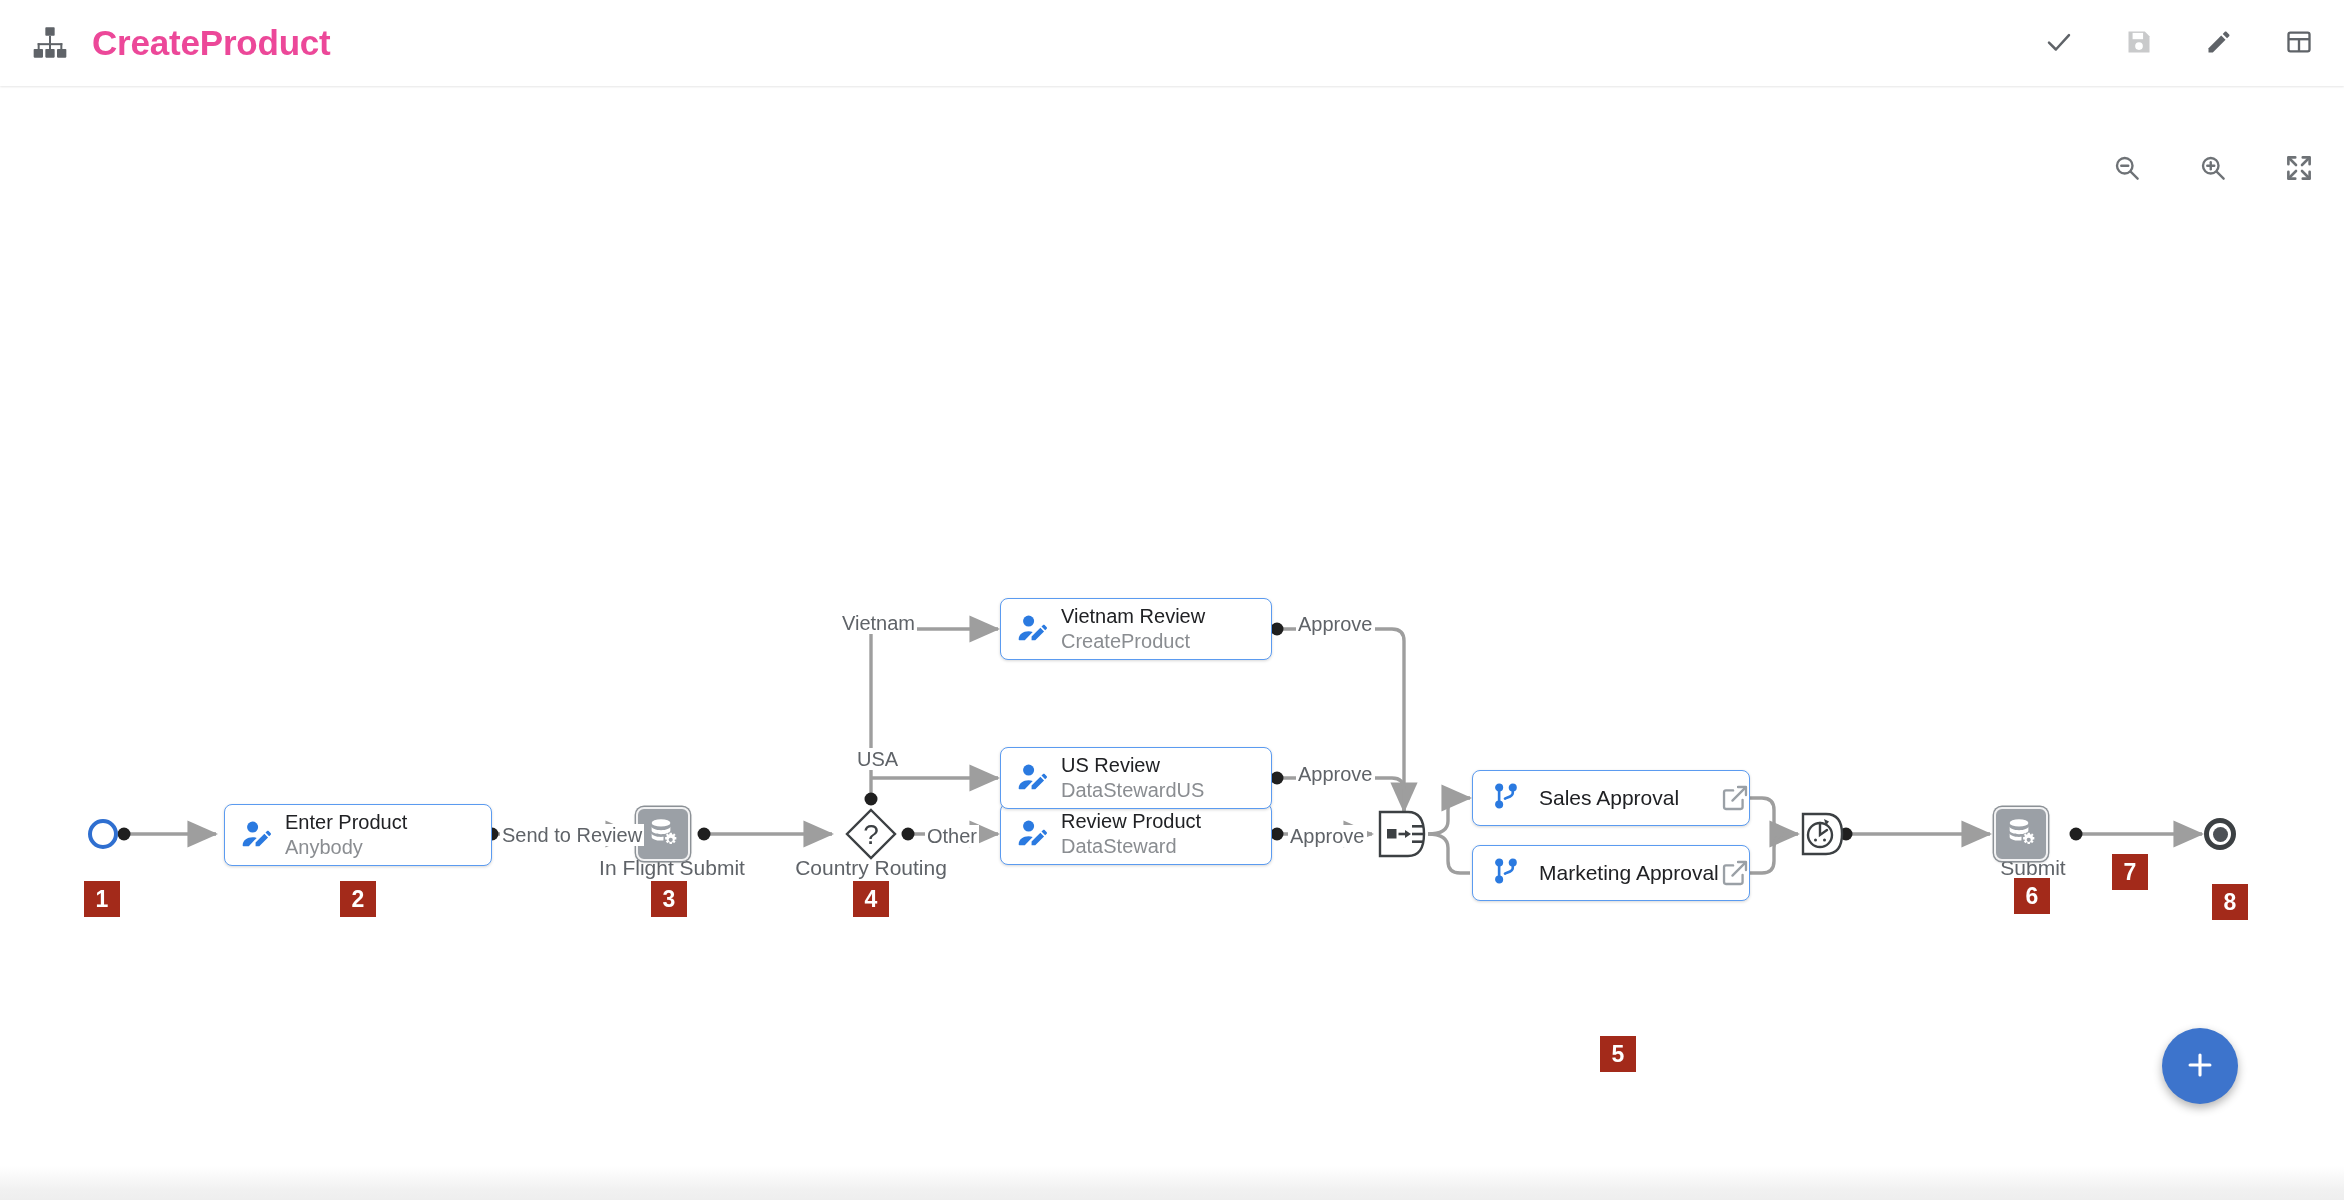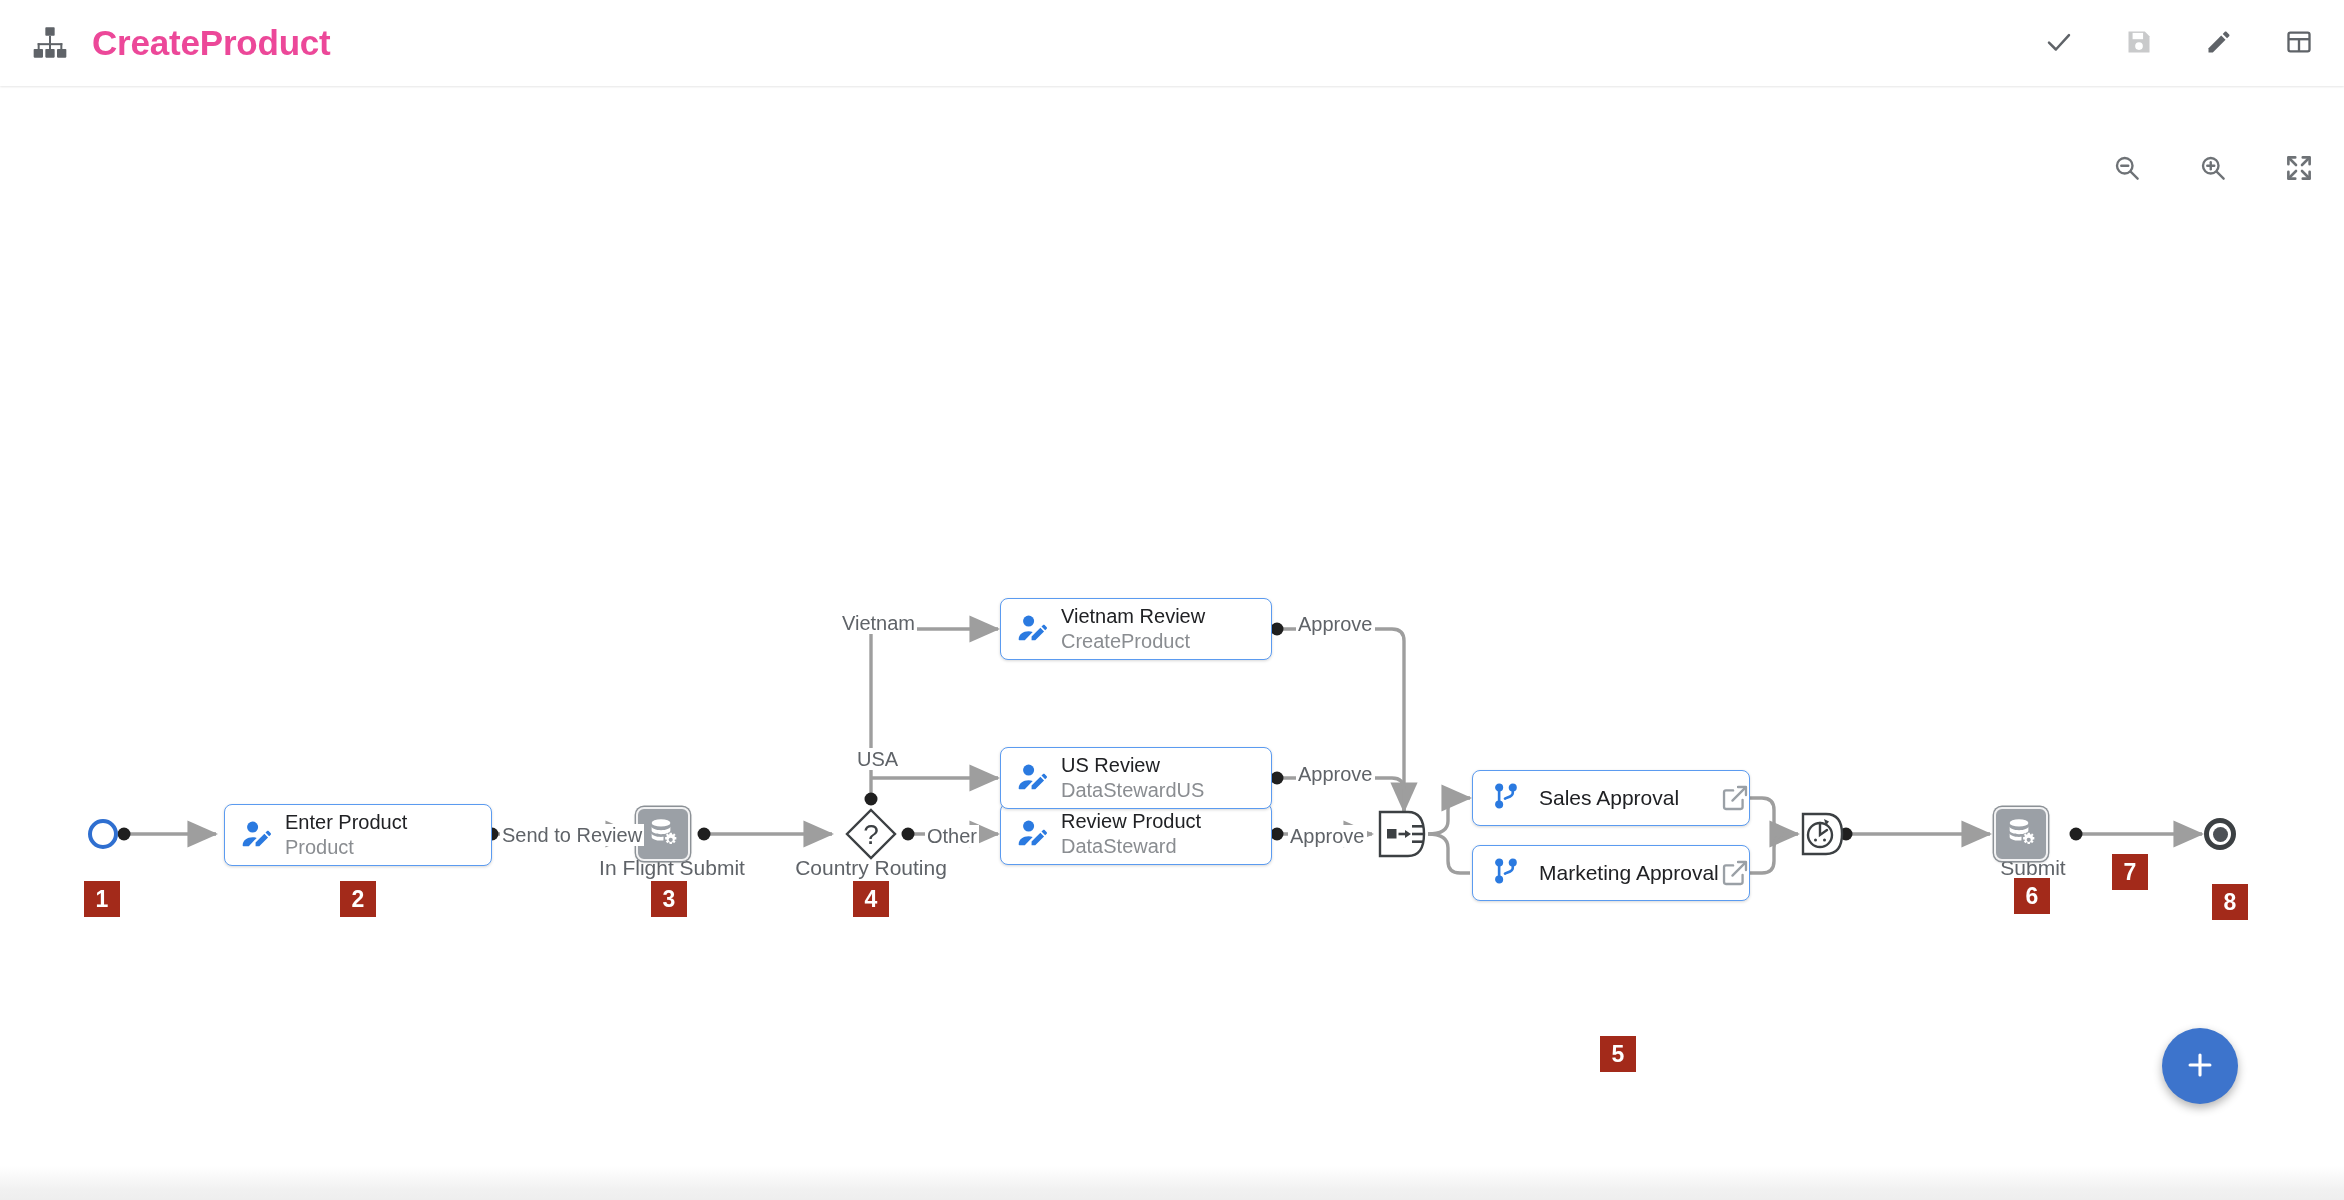--- a/index.html
+++ b/index.html
@@ -371,21 +371,21 @@
       <span class="task-icon">
         <svg width="34" height="34" viewBox="0 0 24 24" fill="#2b7ae0">
           <circle cx="9.6" cy="6.4" r="3.9"></circle>
           <path d="M2.6 19.2c0-3.4 3.1-5.6 7-5.6 1 0 2 .15 2.9.43L6.9 19.9H3.1a.5.5 0 0 1-.5-.5v-.2z"></path>
           <path d="M20.9 9.2l1.5 1.5c.3.3.3.8 0 1.1l-1.1 1.1-2.6-2.6 1.1-1.1c.3-.3.8-.3 1.1 0z"></path>
           <path d="M17.9 11.1l2.6 2.6-6.2 6.2h-2.6v-2.6l6.2-6.2z"></path>
         </svg>
       </span>
       <span class="task-text">
         <span class="task-name">Enter Product</span>
-        <span class="task-role">Product</span>
+        <span class="task-role">Anybody</span>
       </span>
     </div>
 
     <div class="node service-task" style="left:636px; top:721px;">
       <span>
         <svg width="34" height="34" viewBox="0 0 24 24" fill="#ffffff">
           <ellipse cx="10.6" cy="5.6" rx="6.6" ry="2.6"></ellipse>
           <path d="M4 8.1c0 1.4 3 2.6 6.6 2.6s6.6-1.2 6.6-2.6v2.8c0 1.4-3 2.6-6.6 2.6S4 12.3 4 10.9V8.1z"></path>
           <path d="M4 12.9c0 1.4 3 2.6 6.6 2.6.6 0 1.2 0 1.8-.1l-.1 2.6c-.6.05-1.1.08-1.7.08-3.6 0-6.6-1.2-6.6-2.6v-2.6z"></path>
           <path d="M18.3 13.5l.9.25.55-.8 1.2 1.2-.8.55.25.9h1v1.7h-1l-.25.9.8.55-1.2 1.2-.55-.8-.9.25v1h-1.7v-1l-.9-.25-.55.8-1.2-1.2.8-.55-.25-.9h-1v-1.7h1l.25-.9-.8-.55 1.2-1.2.55.8.9-.25v-1h1.7v1z"></path>

